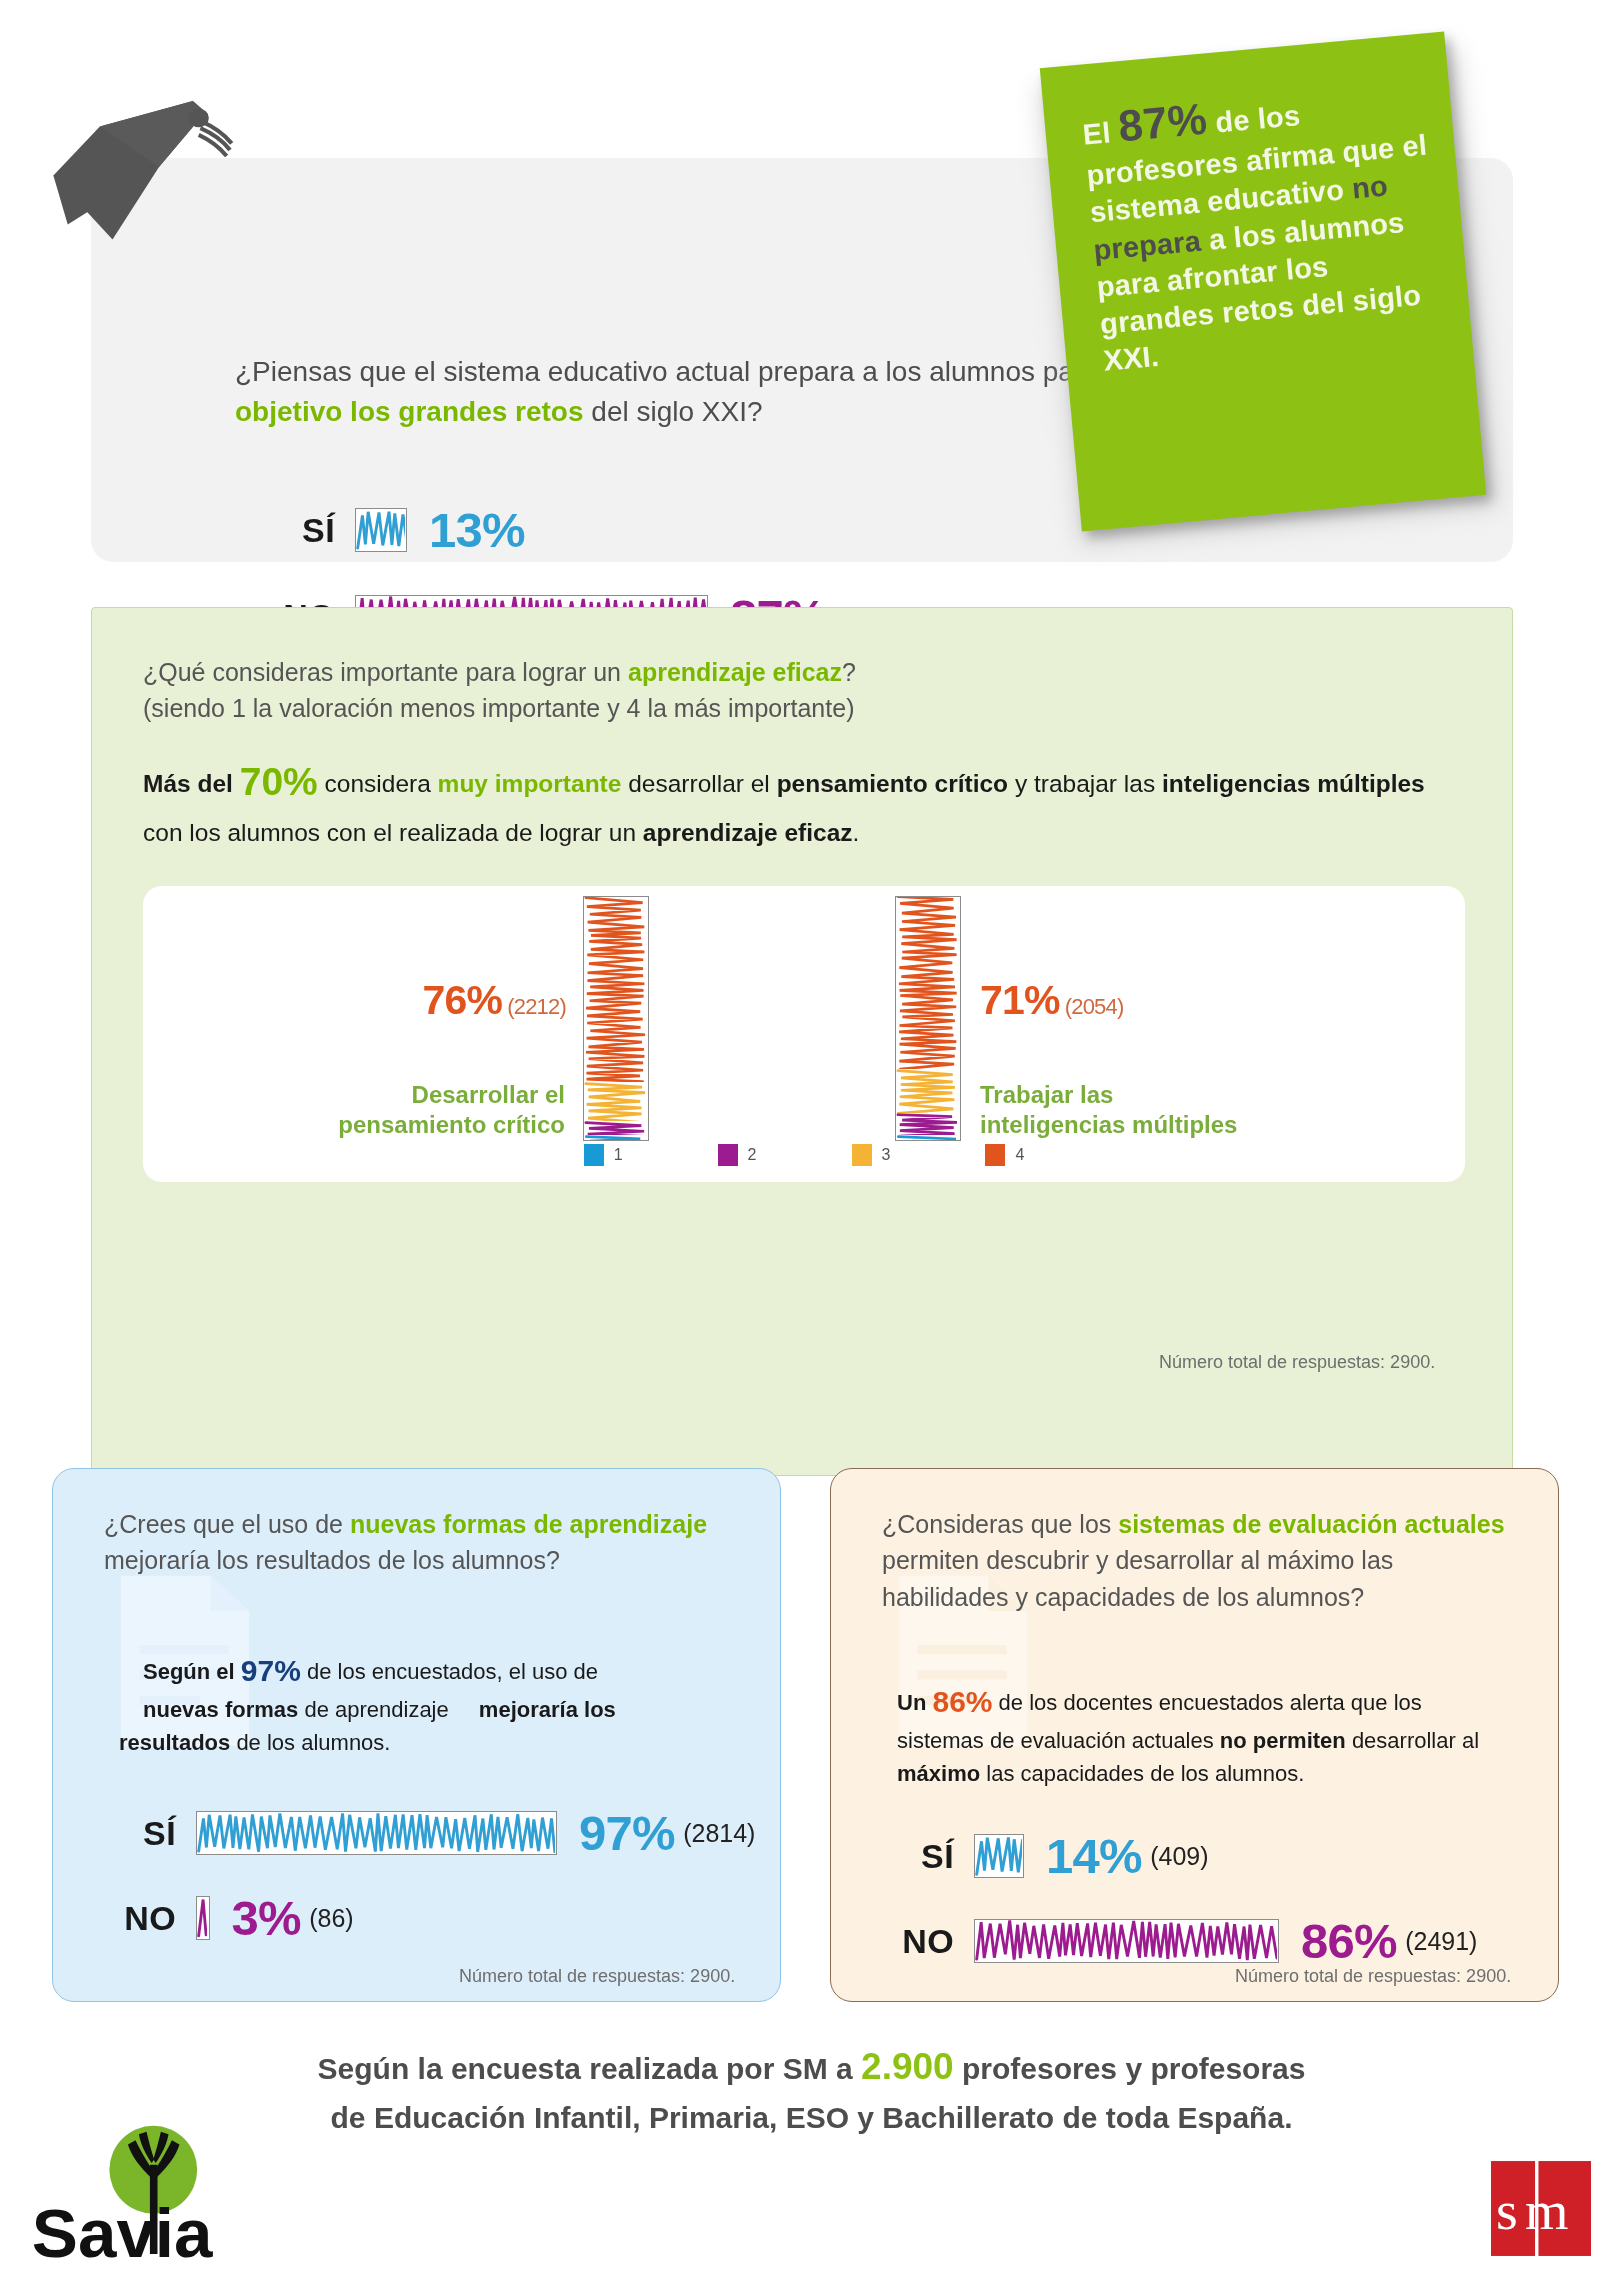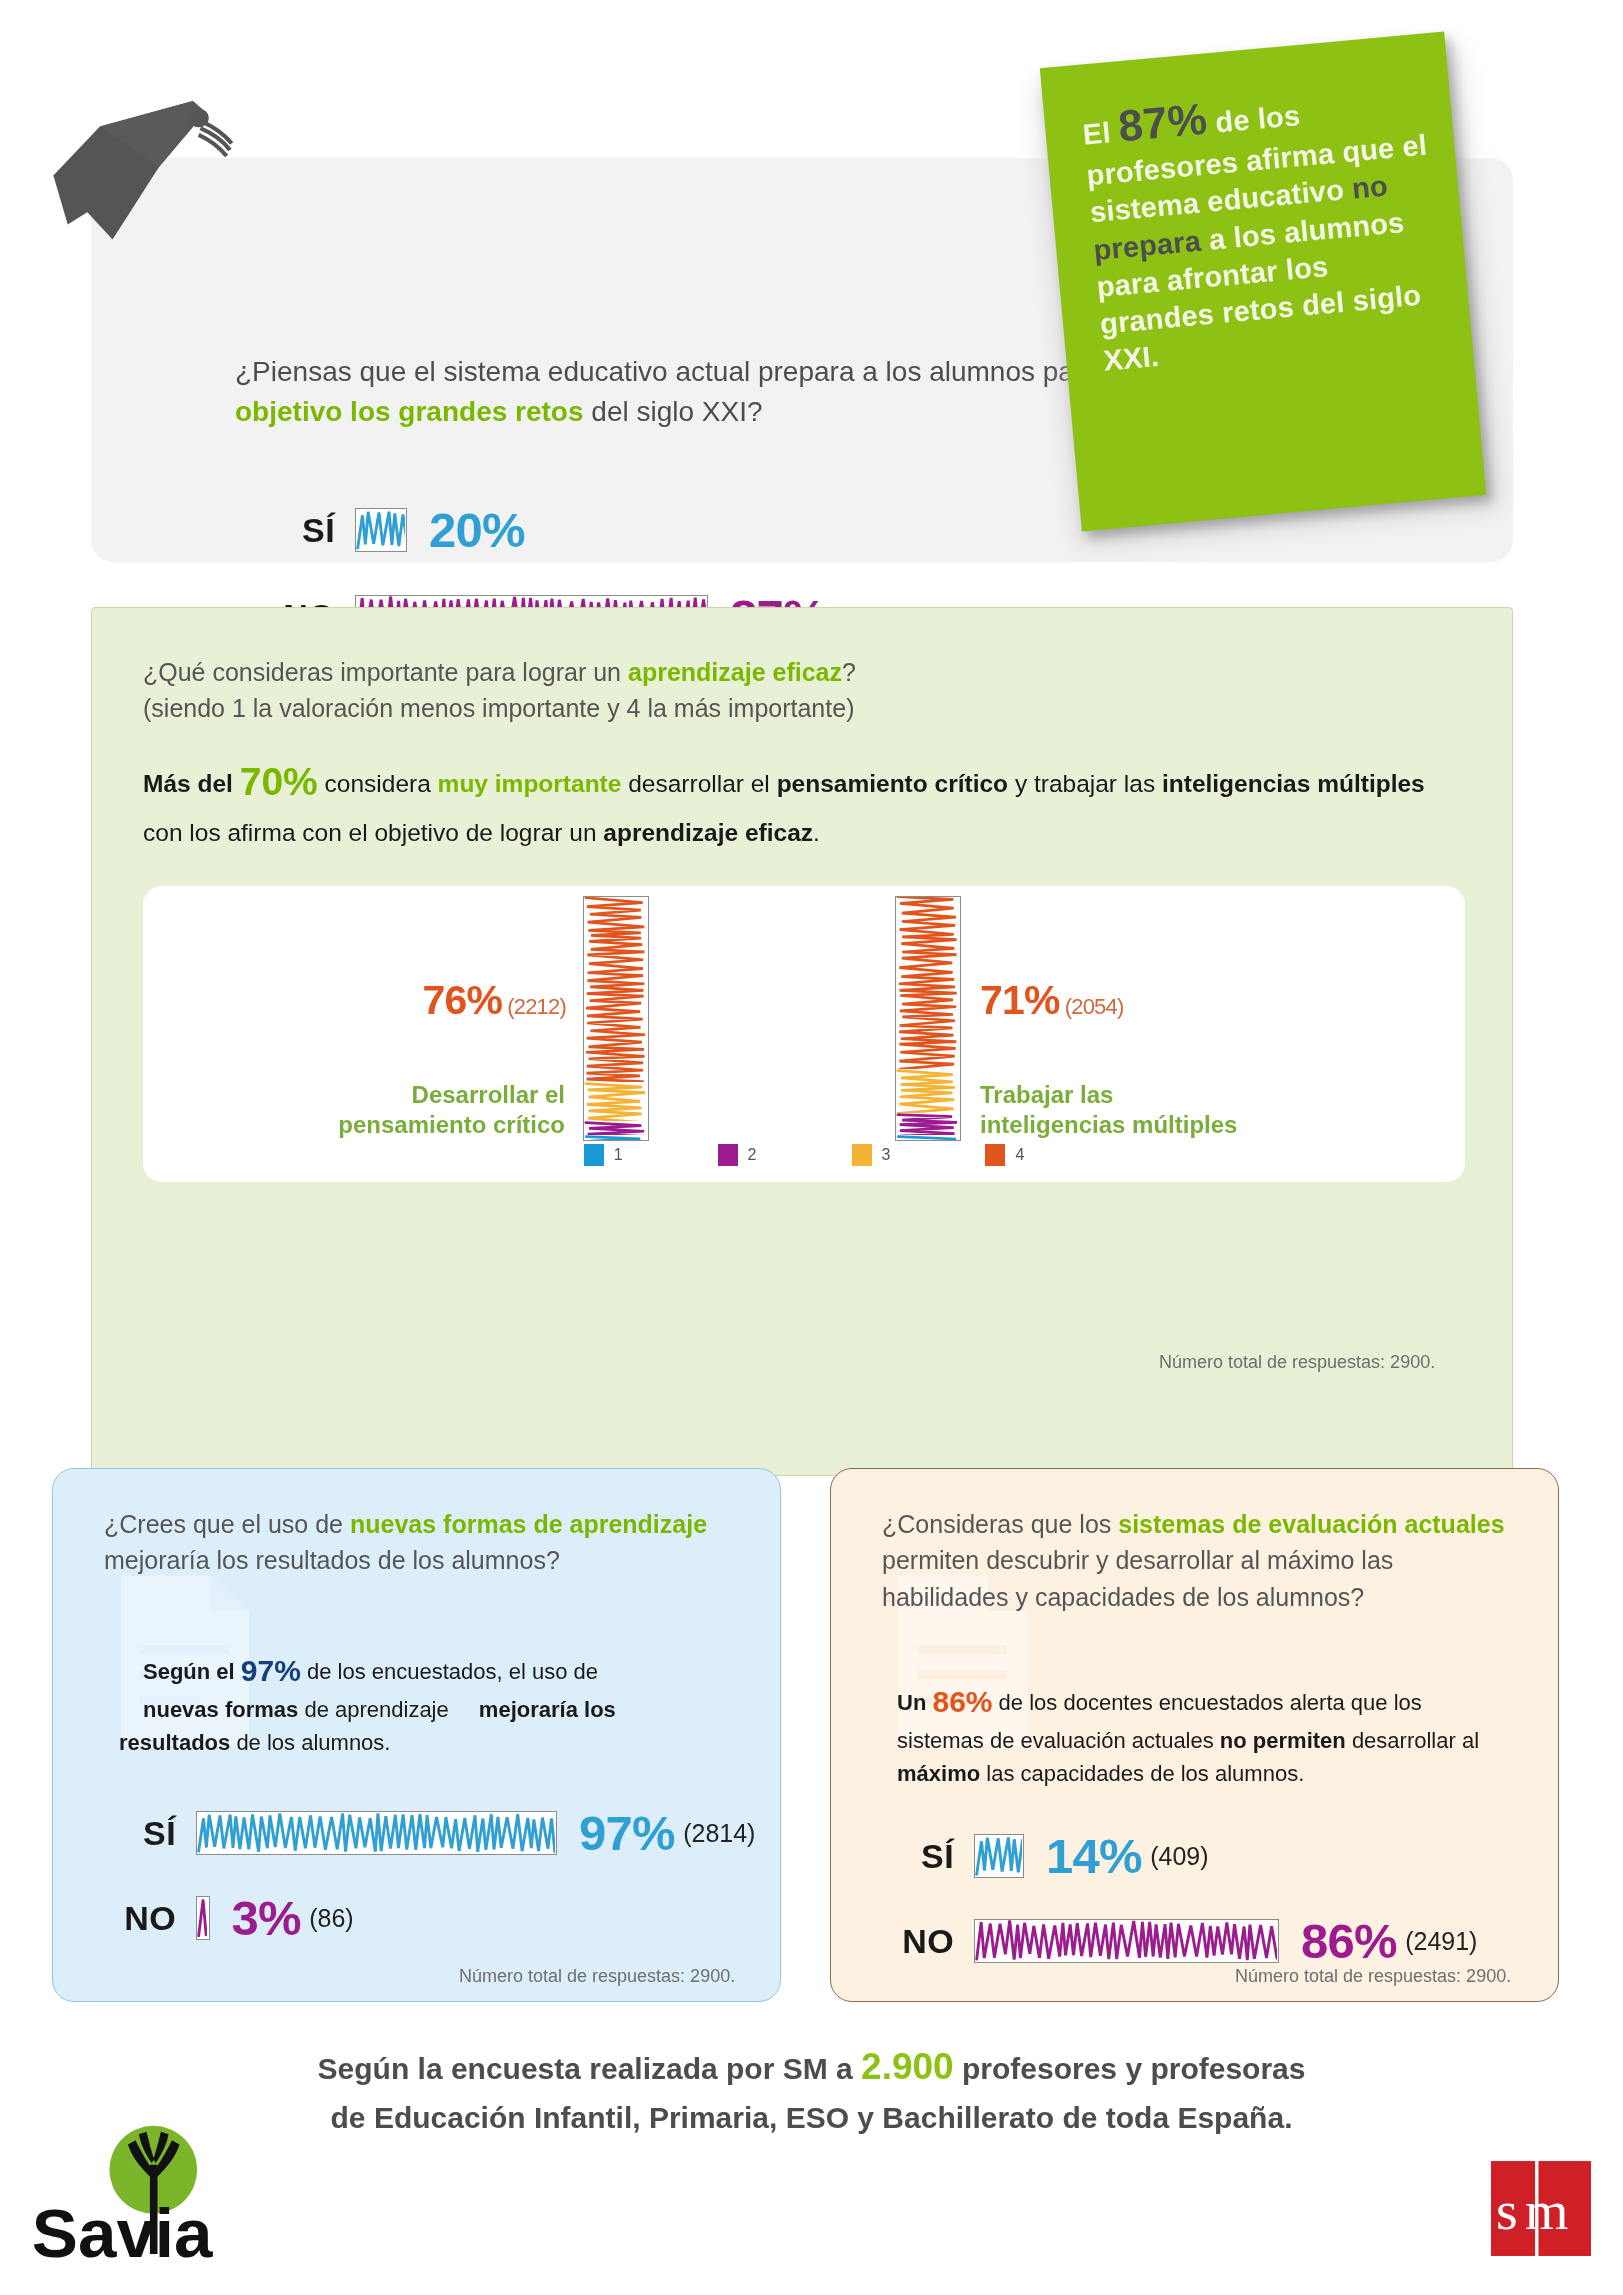--- a/index.html
+++ b/index.html
@@ -160,21 +160,21 @@
     </div>
 
     <div id="p1rows">
       <div class="row">
         <div class="rowlabel">SÍ</div>
         <div class="barbox" id="p1bar0" style="width: 52px;">
             <svg width="49" height="41" viewBox="0 0 58 48" style="display: block;">
               <path d="M 2 46 L 7.6 7.4 L 11.1 41.7 L 14.4 3.1 L 20.9 40.8 L 27.2 3.9 L 31.7 42.8 L 39.1 2.9 L 42.5 42.1 L 45.9 5.0 L 50.7 43.6 L 55.6 6.2 L 61.2 43.9" stroke="#2f9fd4" stroke-width="3.4" fill="none" stroke-linecap="round"></path>
             </svg>
           </div>
-        <div class="barpct" id="p1pct0" style="color: rgb(47, 159, 212);">20%</div>
+        <div class="barpct" id="p1pct0" style="color: rgb(47, 159, 212);">13%</div>
       </div>
       <div class="row" style="margin-top:18.6px;">
         <div class="rowlabel">NO</div>
         <div class="barbox" id="p1bar1" style="width: 353px;">
             <svg width="350" height="41" viewBox="0 0 414 48" style="display: block;">
               <path d="M 2 46 L 7.3 2.4 L 10.9 44.8 L 18.1 4.0 L 22.9 44.3 L 29.6 4.3 L 35.9 40.4 L 41.0 0.4 L 46.3 46.7 L 50.4 5.4 L 53.7 44.9 L 58.6 3.1 L 64.8 39.6 L 69.5 6.7 L 76.2 44.6 L 81.1 5.0 L 87.1 45.5 L 94.3 6.2 L 100.1 43.0 L 103.9 3.1 L 107.0 41.6 L 112.5 4.9 L 116.4 41.2 L 120.9 3.5 L 126.0 42.4 L 133.1 3.9 L 136.8 43.7 L 142.4 3.1 L 148.2 42.0 L 154.3 5.1 L 158.1 45.9 L 163.6 2.9 L 167.5 45.9 L 172.9 5.5 L 180.3 42.9 L 187.6 0.9 L 194.4 44.4 L 197.9 2.1 L 201.7 43.2 L 206.5 2.1 L 210.6 42.9 L 214.1 5.0 L 219.0 44.1 L 224.7 4.6 L 227.9 45.6 L 231.7 3.0 L 236.6 43.9 L 240.5 4.3 L 247.6 42.8 L 255.1 6.3 L 261.9 43.0 L 268.8 3.2 L 274.2 44.1 L 278.2 6.8 L 282.6 41.7 L 287.0 7.3 L 292.5 40.5 L 297.7 2.6 L 303.2 40.3 L 306.8 4.7 L 312.7 45.6 L 318.1 7.5 L 321.9 47.1 L 325.0 5.2 L 330.2 45.6 L 337.6 5.7 L 344.6 44.6 L 350.6 7.0 L 356.9 44.8 L 362.1 3.1 L 366.6 46.0 L 372.8 2.1 L 376.1 43.7 L 382.4 5.8 L 386.2 46.6 L 393.0 5.3 L 396.5 46.4 L 401.3 1.6 L 404.9 42.8 L 411.1 3.8 L 416.6 44.5" stroke="#9c1b8f" stroke-width="3.4" fill="none" stroke-linecap="round"></path>
             </svg>
           </div>
         <div class="barpct" id="p1pct1" style="color: rgb(156, 27, 143);">87%</div>
       </div>
@@ -200,21 +200,21 @@
     </div>
   </div>
 
   <div id="panel2">
     <div id="q2">
       <span>¿Qué consideras importante para lograr un </span><span class="g">aprendizaje eficaz</span><span>?</span><br>
       <span>(siendo 1 la valoración menos importante y 4 la más importante)</span>
     </div>
 
     <div id="lead2">
-      <b>Más del </b><span class="pct70">70%</span><span> considera </span><span class="gmid">muy importante</span><span> desarrollar el </span><b>pensamiento crítico</b><span> y trabajar las </span><b>inteligencias múltiples</b><span> con los afirma con el objetivo de lograr un </span><b>aprendizaje eficaz</b><span>.</span>
+      <b>Más del </b><span class="pct70">70%</span><span> considera </span><span class="gmid">muy importante</span><span> desarrollar el </span><b>pensamiento crítico</b><span> y trabajar las </span><b>inteligencias múltiples</b><span> con los alumnos con el realizada de lograr un </span><b>aprendizaje eficaz</b><span>.</span>
     </div>
 
     <div id="chartcard">
       <div class="chart-area" id="chart-area">
 
       <div class="stackbar" style="left: 440px; top: 10px; height: 245px;">
             <div class="seg" style="height: 5px; bottom: 0px; position: absolute;">
               <svg width="63" height="5" viewBox="0 0 74 6" style="display: block;">
                 <path d="M 2 2 L 66.7 4.5 L 6.9 7.2" stroke="#189ad6" stroke-width="3.2" fill="none" stroke-linecap="round"></path>
               </svg>

